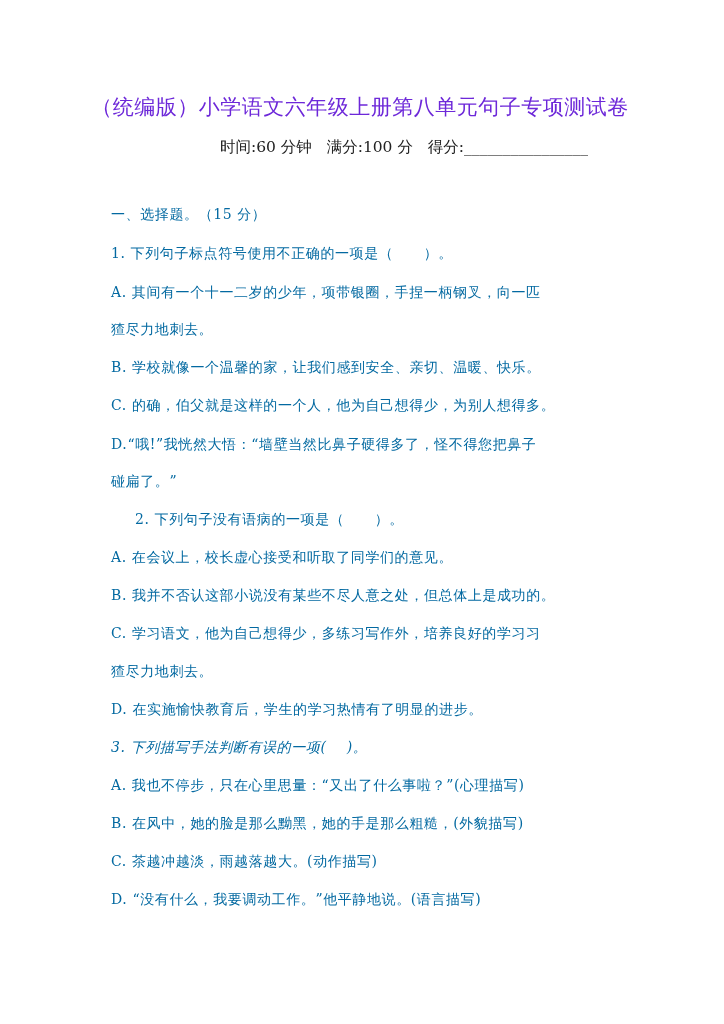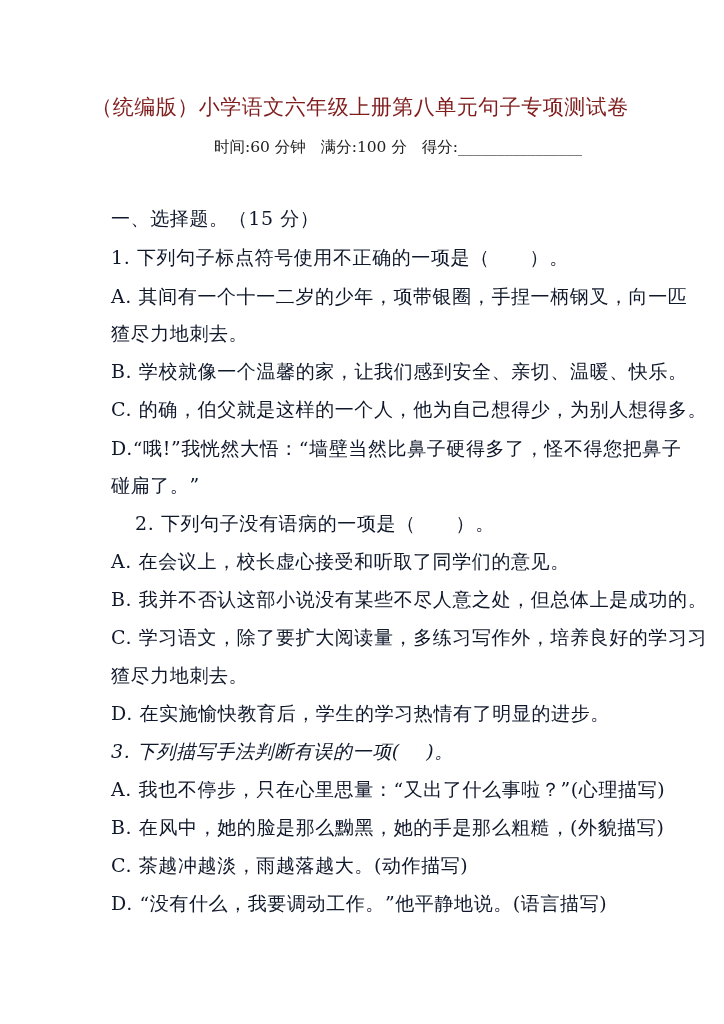--- a/index.html
+++ b/index.html
@@ -4,28 +4,28 @@
 <style>
   html, body { margin: 0; padding: 0; }
   body {
     width: 724px; height: 1024px; background: #ffffff; overflow: hidden;
     font-family: "DejaVu Serif", "Liberation Serif", serif; color: #222;
     position: relative;
   }
   .page { position: absolute; left: 0; top: 0; width: 724px; height: 1024px; }
   .title {
     position: absolute; top: 93px; left: 0; width: 720px; text-align: center;
-    font-size: 21px; letter-spacing: 0.5px; color: #7f1d1d;
+    font-size: 21px; letter-spacing: 0.5px; color: #6d28d9;
   }
   .meta {
-    position: absolute; top: 137px; left: 214px; font-size: 15.5px; color: #222;
+    position: absolute; top: 137px; left: 220px; font-size: 15.5px; color: #222;
     white-space: pre;
   }
   .line {
-    position: absolute; left: 111px; font-size: 19px; white-space: pre; color: #0f172a;
+    position: absolute; left: 111px; font-size: 14px; white-space: pre; color: #0369a1;
     letter-spacing: 0.6px;
   }
 </style>
 </head>
 <body>
 
 <div class="page">
   <div class="title">（统编版）小学语文六年级上册第八单元句子专项测试卷</div>
   <div class="meta">时间:60 分钟   满分:100 分   得分:________________</div>
 
@@ -35,21 +35,21 @@
   <div class="line" style="top:284px;">A. 其间有一个十一二岁的少年，项带银圈，手捏一柄钢叉，向一匹</div>
   <div class="line" style="top:321px;">猹尽力地刺去。</div>
   <div class="line" style="top:359px;">B. 学校就像一个温馨的家，让我们感到安全、亲切、温暖、快乐。</div>
   <div class="line" style="top:436px;">D.“哦!”我恍然大悟：“墙壁当然比鼻子硬得多了，怪不得您把鼻子</div>
   <div class="line" style="top:397px;">C. 的确，伯父就是这样的一个人，他为自己想得少，为别人想得多。</div>
   <div class="line" style="top:473px;">碰扁了。”</div>
 
   <div class="line" style="top:511px;margin-left:24px;">2. 下列句子没有语病的一项是（      ）。</div>
   <div class="line" style="top:549px;">A. 在会议上，校长虚心接受和听取了同学们的意见。</div>
   <div class="line" style="top:587px;">B. 我并不否认这部小说没有某些不尽人意之处，但总体上是成功的。</div>
-  <div class="line" style="top:625px;">C. 学习语文，除了要扩大阅读量，多练习写作外，培养良好的学习习</div>
+  <div class="line" style="top:625px;">C. 学习语文，他为自己想得少，多练习写作外，培养良好的学习习</div>
   <div class="line" style="top:663px;">猹尽力地刺去。</div>
   <div class="line" style="top:701px;">D. 在实施愉快教育后，学生的学习热情有了明显的进步。</div>
 
   <div class="line" style="top:739px;font-style:italic;">3. 下列描写手法判断有误的一项(    )。</div>
   <div class="line" style="top:777px;">A. 我也不停步，只在心里思量：“又出了什么事啦？”(心理描写)</div>
   <div class="line" style="top:853px;">C. 茶越冲越淡，雨越落越大。(动作描写)</div>
   <div class="line" style="top:815px;">B. 在风中，她的脸是那么黝黑，她的手是那么粗糙，(外貌描写)</div>
   <div class="line" style="top:891px;">D. “没有什么，我要调动工作。”他平静地说。(语言描写)</div>
 </div>
 

